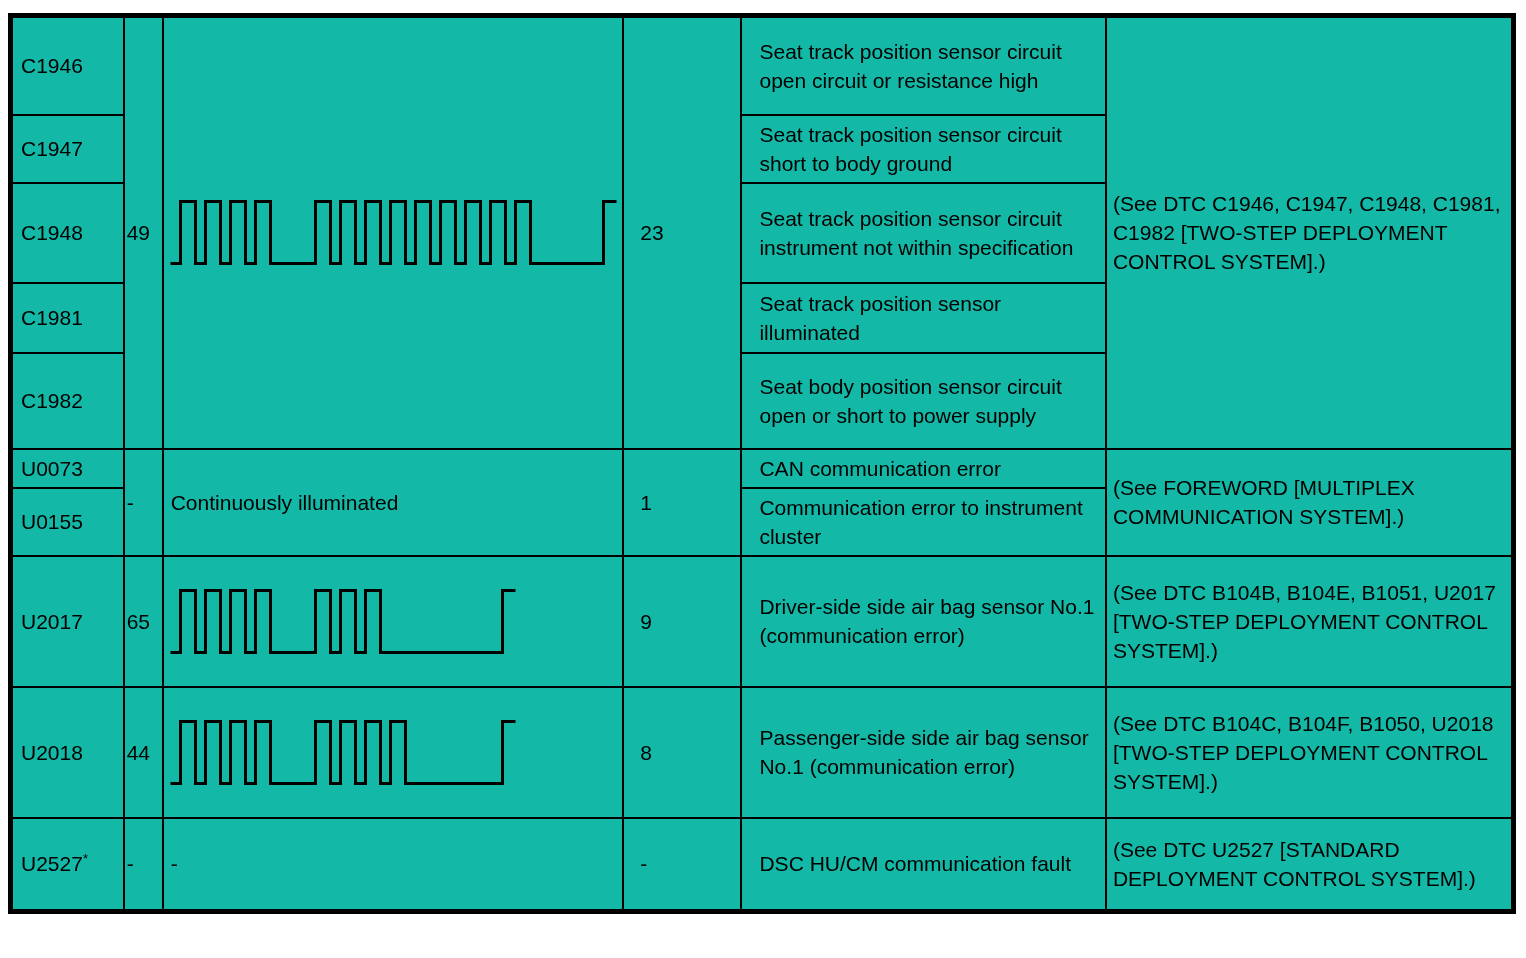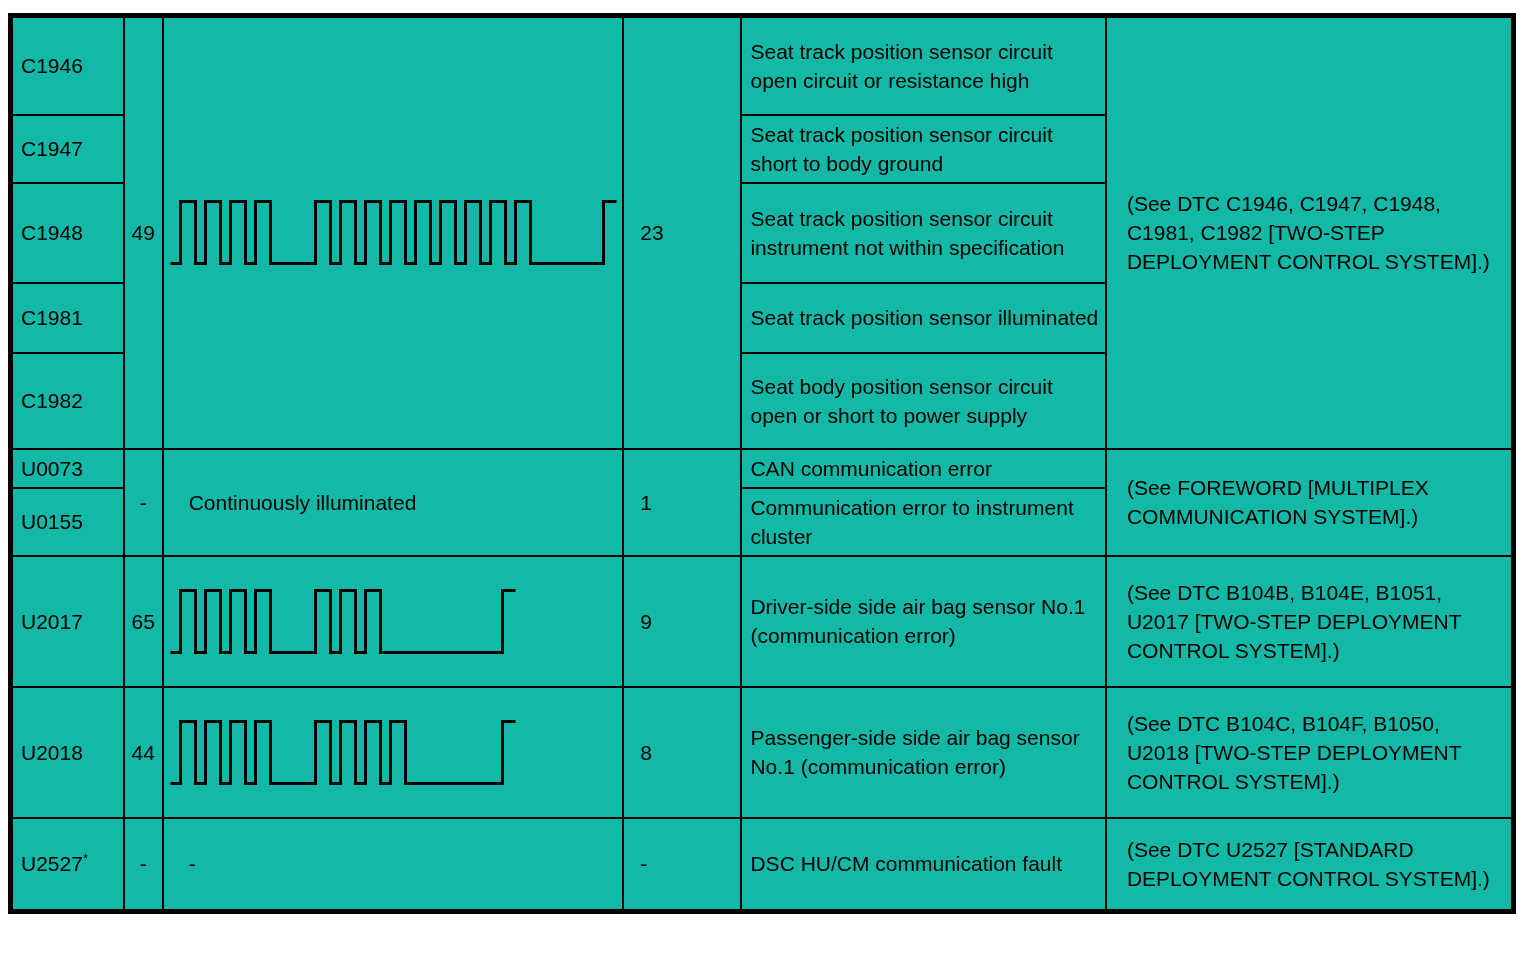--- a/index.html
+++ b/index.html
@@ -33,26 +33,26 @@
   }
   td {
     font-size: 21px;
     line-height: 29px;
     vertical-align: middle;
     padding: 4px 5px 4px 7px;
     overflow: hidden;
     word-wrap: break-word;
   }
   td.code  { padding-left: 8px; }
-  td.flash { text-align: center; padding-left: 2px; padding-right: 2px; }
+  td.flash { text-align: left; padding-left: 2px; padding-right: 2px; }
   td.wave  { padding: 0 2px 0 5px; }
-  td.wavetext { padding-left: 25px; }
+  td.wavetext { padding-left: 7px; }
   td.count { padding-left: 16px; }
-  td.desc  { padding-left: 8px; padding-right: 4px; margin-left: 26px; }
-  td.ref   { padding-left: 20px; padding-right: 4px; }
+  td.desc  { padding-left: 17px; padding-right: 4px; margin-left: 26px; }
+  td.ref   { padding-left: 6px; padding-right: 4px; }
   tr.r1  { height: 99px;  }
   tr.r2  { height: 66px;  }
   tr.r3  { height: 100px; }
   tr.r4  { height: 70px;  }
   tr.r5  { height: 96px;  }
   tr.r6  { height: 39px;  }
   tr.r7  { height: 67px;  }
   tr.r8  { height: 131px; }
   tr.r9  { height: 131px; }
   tr.r10 { height: 94px;  }

